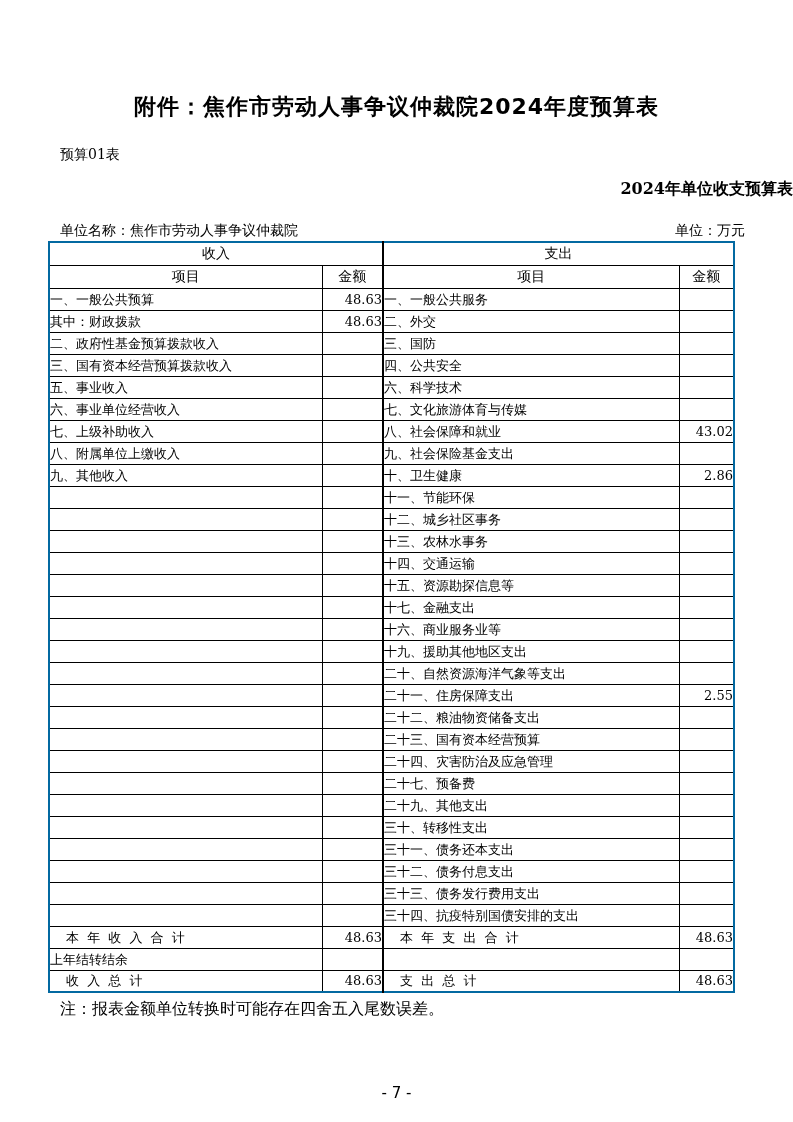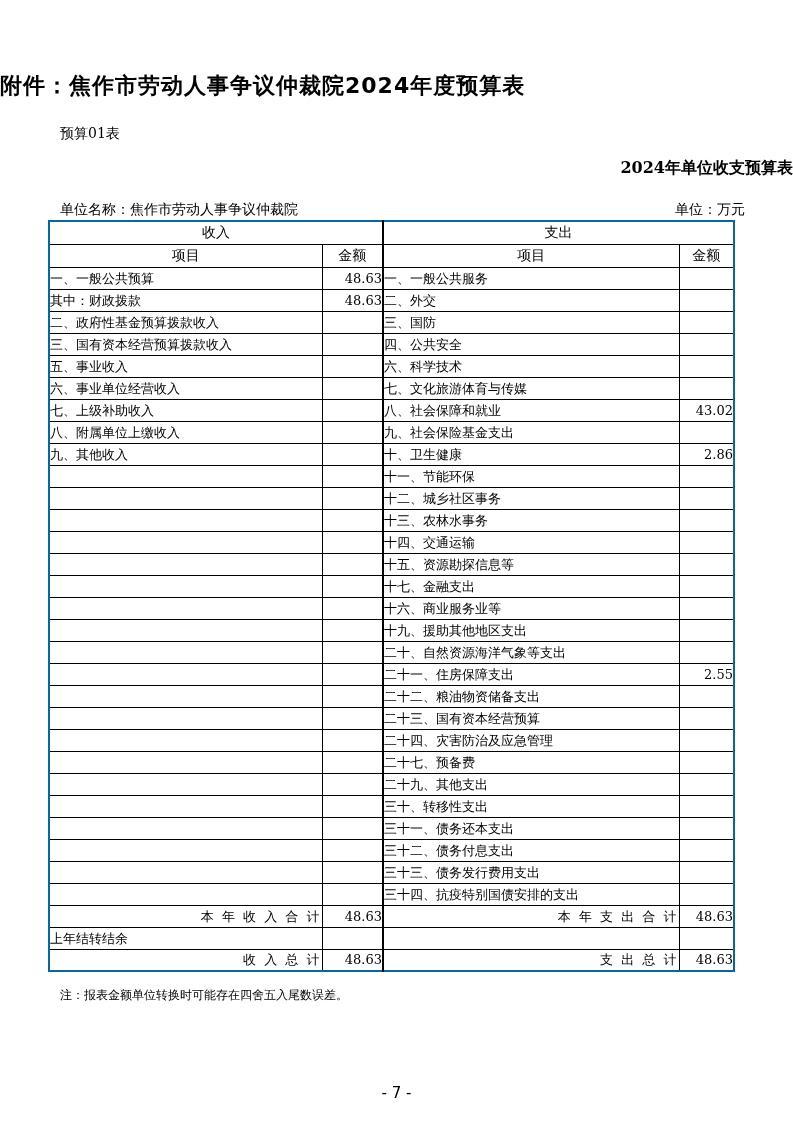--- a/index.html
+++ b/index.html
@@ -8,21 +8,22 @@
     position: relative;
     width: 793px;
     height: 1122px;
     margin: 0 auto;
     background: #ffffff;
     color: #000000;
     font-family: "DejaVu Serif", "Liberation Serif", serif;
     overflow: hidden;
   }
   .doc-title {
-    padding-top: 71px;
+    padding-top: 92px;
+    text-align: center;
     font-family: "DejaVu Sans", "Liberation Sans", sans-serif;
     font-size: 22px;
     font-weight: bold;
     letter-spacing: 1px;
     line-height: 30px;
   }
   .form-label {
     width: 685px;
     margin: 24px 0 0 60px;
     text-align: left;
@@ -58,27 +59,27 @@
     padding: 0;
     font-size: 13px;
     font-weight: normal;
     line-height: 15px;
     vertical-align: middle;
     overflow: hidden;
     white-space: nowrap;
   }
   table.budget thead th { height: 23px; font-size: 14px; text-align: center; }
   td.item { text-align: left; padding-left: 5px; }
-  td.item.center { text-align: right; padding-left: 8px; letter-spacing: 2px; }
+  td.item.center { text-align: left; padding-left: 16px; letter-spacing: 2px; }
   td.amt  { text-align: right; padding-right: 3px; }
   .mid { border-left: 2px solid #000 !important; }
   .note {
     width: 685px;
-    margin: 16px 0 0 60px;
-    font-size: 12px;
+    margin: 8px 0 0 60px;
+    font-size: 16px;
     line-height: 15px;
   }
   .page-num {
     position: absolute;
     top: 1084px;
     left: 0;
     width: 100%;
     text-align: center;
     font-size: 15px;
     font-family: "DejaVu Sans", "Liberation Sans", sans-serif;

